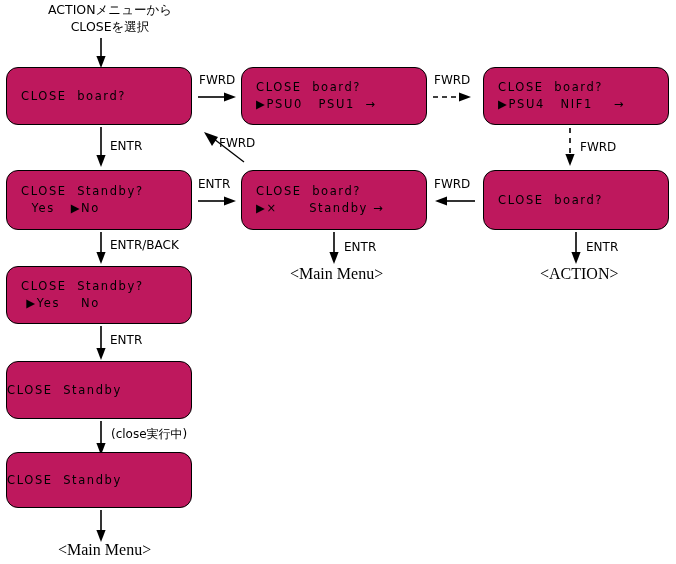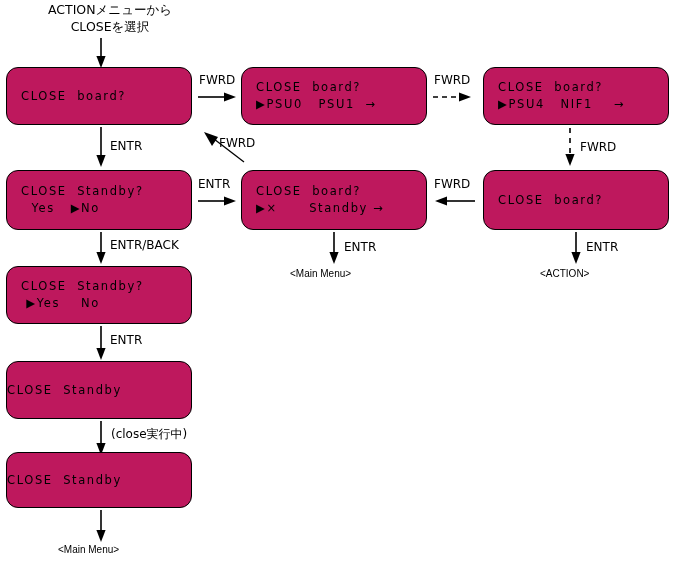--- a/index.html
+++ b/index.html
@@ -37,21 +37,21 @@
 
   
   .lbl{
     position:absolute;
     font-family:"DejaVu Sans", sans-serif;
     font-size:12px;
     white-space:pre;
     color:#000;
     line-height:15px;
   }
-  .lbl.mono{font-family:Liberation Sans, sans-serif;font-size:10px;letter-spacing:0px;}
+  .lbl.mono{font-family:Liberation Serif, serif;font-size:16px;letter-spacing:0px;}
   .lbl.hdr{font-size:12.5px;text-align:center;}
 
   
   .arrow{position:absolute;}
   .arrow svg{display:block;overflow:visible;}
 </style>
 </head>
 <body>
 
 <div class="root">

